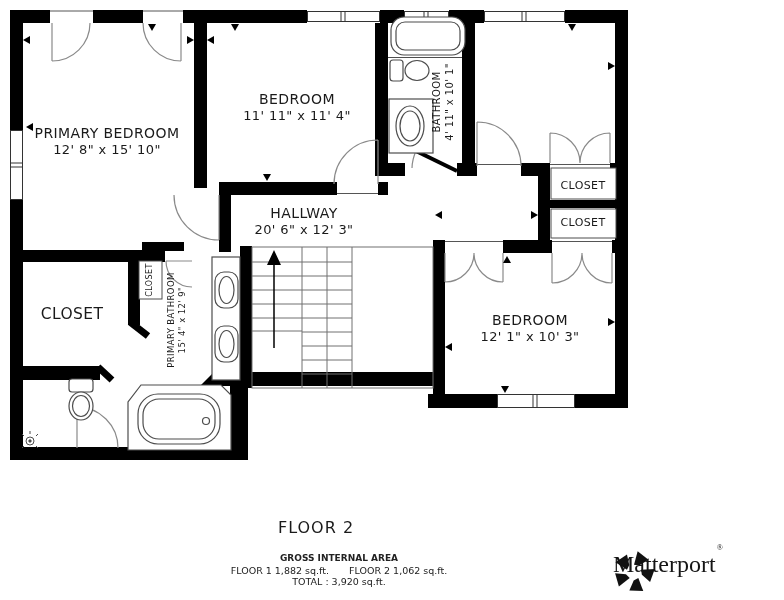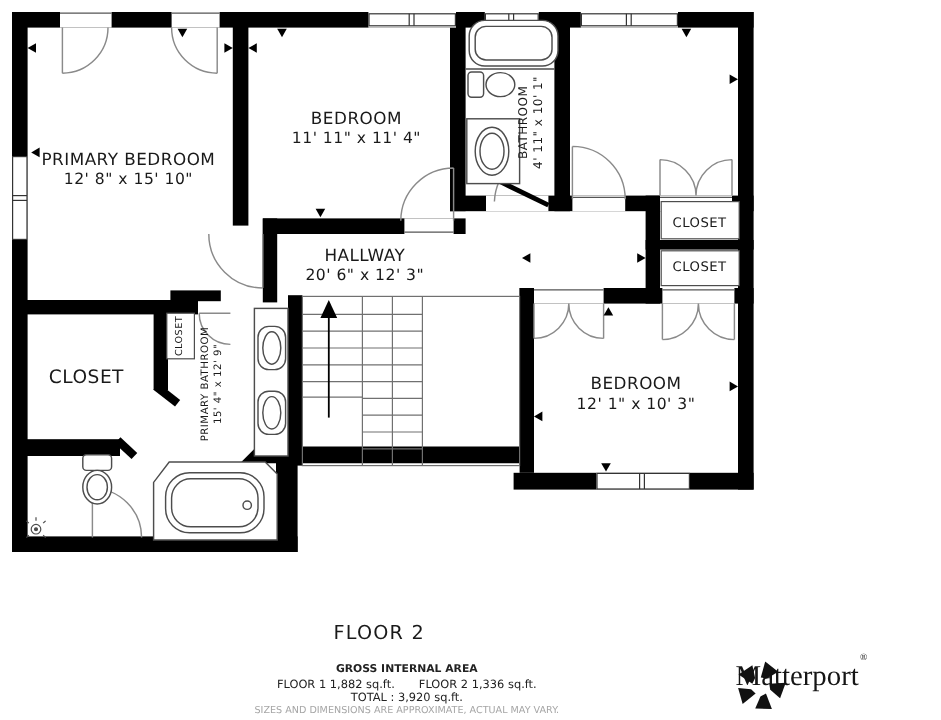--- a/index.html
+++ b/index.html
@@ -245,24 +245,23 @@
   <div class="room-name">BEDROOM</div>
   <div class="dims" style="font-size:13px">12' 1" x 10' 3"</div>
 </div>
 
 <div class="lbl" style="left:316px;top:528px;font-size:16px;letter-spacing:1px">FLOOR 2</div>
 
 <div class="footer-line" style="top:553px;font-size:9px;font-weight:bold">GROSS INTERNAL AREA</div>
 <div class="footer-line" style="top:565px;font-size:9.5px">
   <span>FLOOR 1 1,882 sq.ft.</span>
   <span style="display:inline-block;width:14px"></span>
-  <span>FLOOR 2 1,336 sq.ft.</span>
+  <span>FLOOR 2 1,062 sq.ft.</span>
 </div>
 <div class="footer-line" style="top:576px;font-size:9.5px">TOTAL :  3,920 sq.ft.</div>
-<div class="footer-line" style="top:587px;font-size:8px;color:#a6a6a6">SIZES AND DIMENSIONS ARE APPROXIMATE, ACTUAL MAY VARY.</div>
 
 <div class="brand">
   <svg width="42" height="42" viewBox="0 0 40 40">
     <g fill="#111111">
       <polygon points="20,13 23.5,0.3 33.8,8.4 24.9,13.7"></polygon>
       <polygon points="26.7,17.8 39.8,17.2 35.3,29.5 27.5,22.7"></polygon>
       <polygon points="24.1,25.7 28.8,38 15.6,37.5 19.7,28"></polygon>
       <polygon points="15.9,25.7 5.6,33.9 2,21.3 12.3,22.2"></polygon>
       <polygon points="13.3,17.8 2.3,10.6 13.3,3.3 15.5,13.4"></polygon>
     </g>

